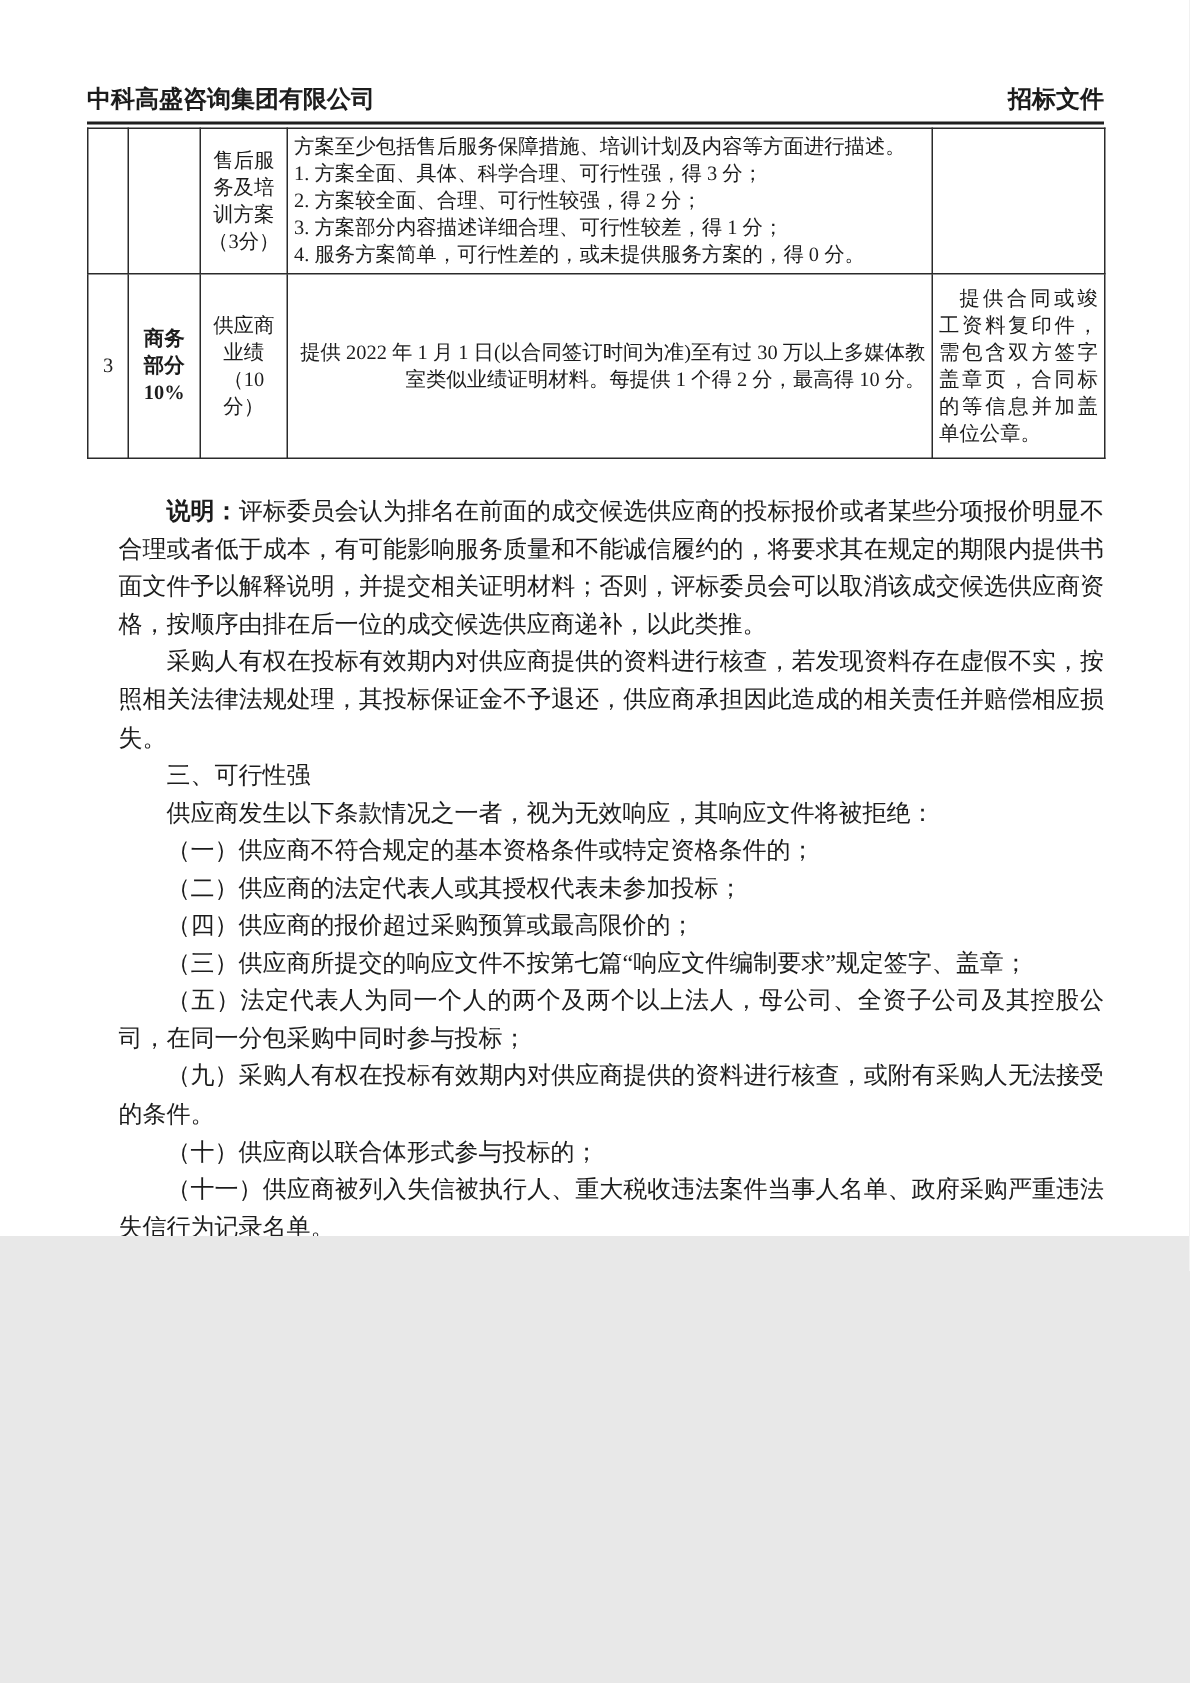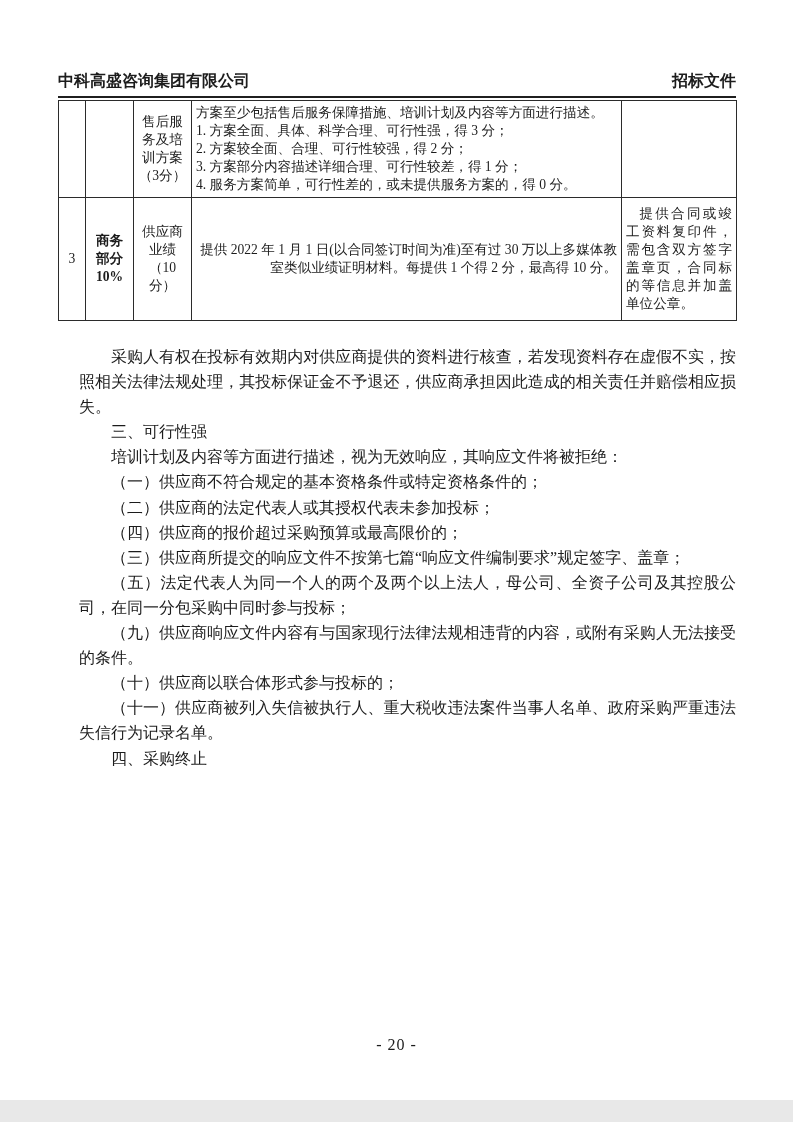--- a/index.html
+++ b/index.html
@@ -1,23 +1,23 @@
 <!DOCTYPE html>
 <html><head>
 <meta charset="utf-8">
 <style>
   * { margin: 0; padding: 0; box-sizing: border-box; }
   html, body { background: #e8e8e8; }
   .page {
-    width: 793px; height: 1100px;
+    width: 793px; height: 824px;
     background: #ffffff;
     margin: 0 auto;
     font-family: "Liberation Serif", "DejaVu Serif", serif;
     color: #1c1c1c;
-    padding: 71px 57px 0 58px;
+    padding: 56px 57px 0 58px;
     position: relative;
     overflow: hidden;
   }
   .header {
     display: flex;
     justify-content: space-between;
     align-items: flex-end;
     font-weight: bold;
     font-size: 16px;
     padding-bottom: 4px;
@@ -107,29 +107,30 @@
         <td class="c-crit">供应商
 业绩（10
 分）</td>
         <td class="c-desc2">提供 2022 年 1 月 1 日(以合同签订时间为准)至有过 30 万以上多媒体教室类似业绩证明材料。每提供 1 个得 2 分，最高得 10 分。</td>
         <td class="c-note">提供合同或竣工资料复印件，需包含双方签字盖章页，合同标的等信息并加盖单位公章。</td>
       </tr>
     </tbody>
   </table>
 
   <div class="body-text">
+    <p><span class="lbl">说明：</span><span>评标委员会认为排名在前面的成交候选供应商的投标报价或者某些分项报价明显不合理或者低于成本，有可能影响服务质量和不能诚信履约的，将要求其在规定的期限内提供书面文件予以解释说明，并提交相关证明材料；否则，评标委员会可以取消该成交候选供应商资格，按顺序由排在后一位的成交候选供应商递补，以此类推。</span></p>
     <p>采购人有权在投标有效期内对供应商提供的资料进行核查，若发现资料存在虚假不实，按照相关法律法规处理，其投标保证金不予退还，供应商承担因此造成的相关责任并赔偿相应损失。</p>
     <p>三、可行性强</p>
-    <p>培训计划及内容等方面进行描述，视为无效响应，其响应文件将被拒绝：</p>
+    <p>供应商发生以下条款情况之一者，视为无效响应，其响应文件将被拒绝：</p>
     <p>（一）供应商不符合规定的基本资格条件或特定资格条件的；</p>
     <p>（二）供应商的法定代表人或其授权代表未参加投标；</p>
     <p>（四）供应商的报价超过采购预算或最高限价的；</p>
     <p>（三）供应商所提交的响应文件不按第七篇“响应文件编制要求”规定签字、盖章；</p>
     <p>（五）法定代表人为同一个人的两个及两个以上法人，母公司、全资子公司及其控股公司，在同一分包采购中同时参与投标；</p>
-    <p>（九）供应商响应文件内容有与国家现行法律法规相违背的内容，或附有采购人无法接受的条件。</p>
+    <p>（九）采购人有权在投标有效期内对供应商提供的资料进行核查，或附有采购人无法接受的条件。</p>
     <p>（十）供应商以联合体形式参与投标的；</p>
     <p>（十一）供应商被列入失信被执行人、重大税收违法案件当事人名单、政府采购严重违法失信行为记录名单。</p>
     <p>四、采购终止</p>
   </div>
 
   <div class="footer">
     <span>- 20 -</span>
   </div>
 
 </div>

